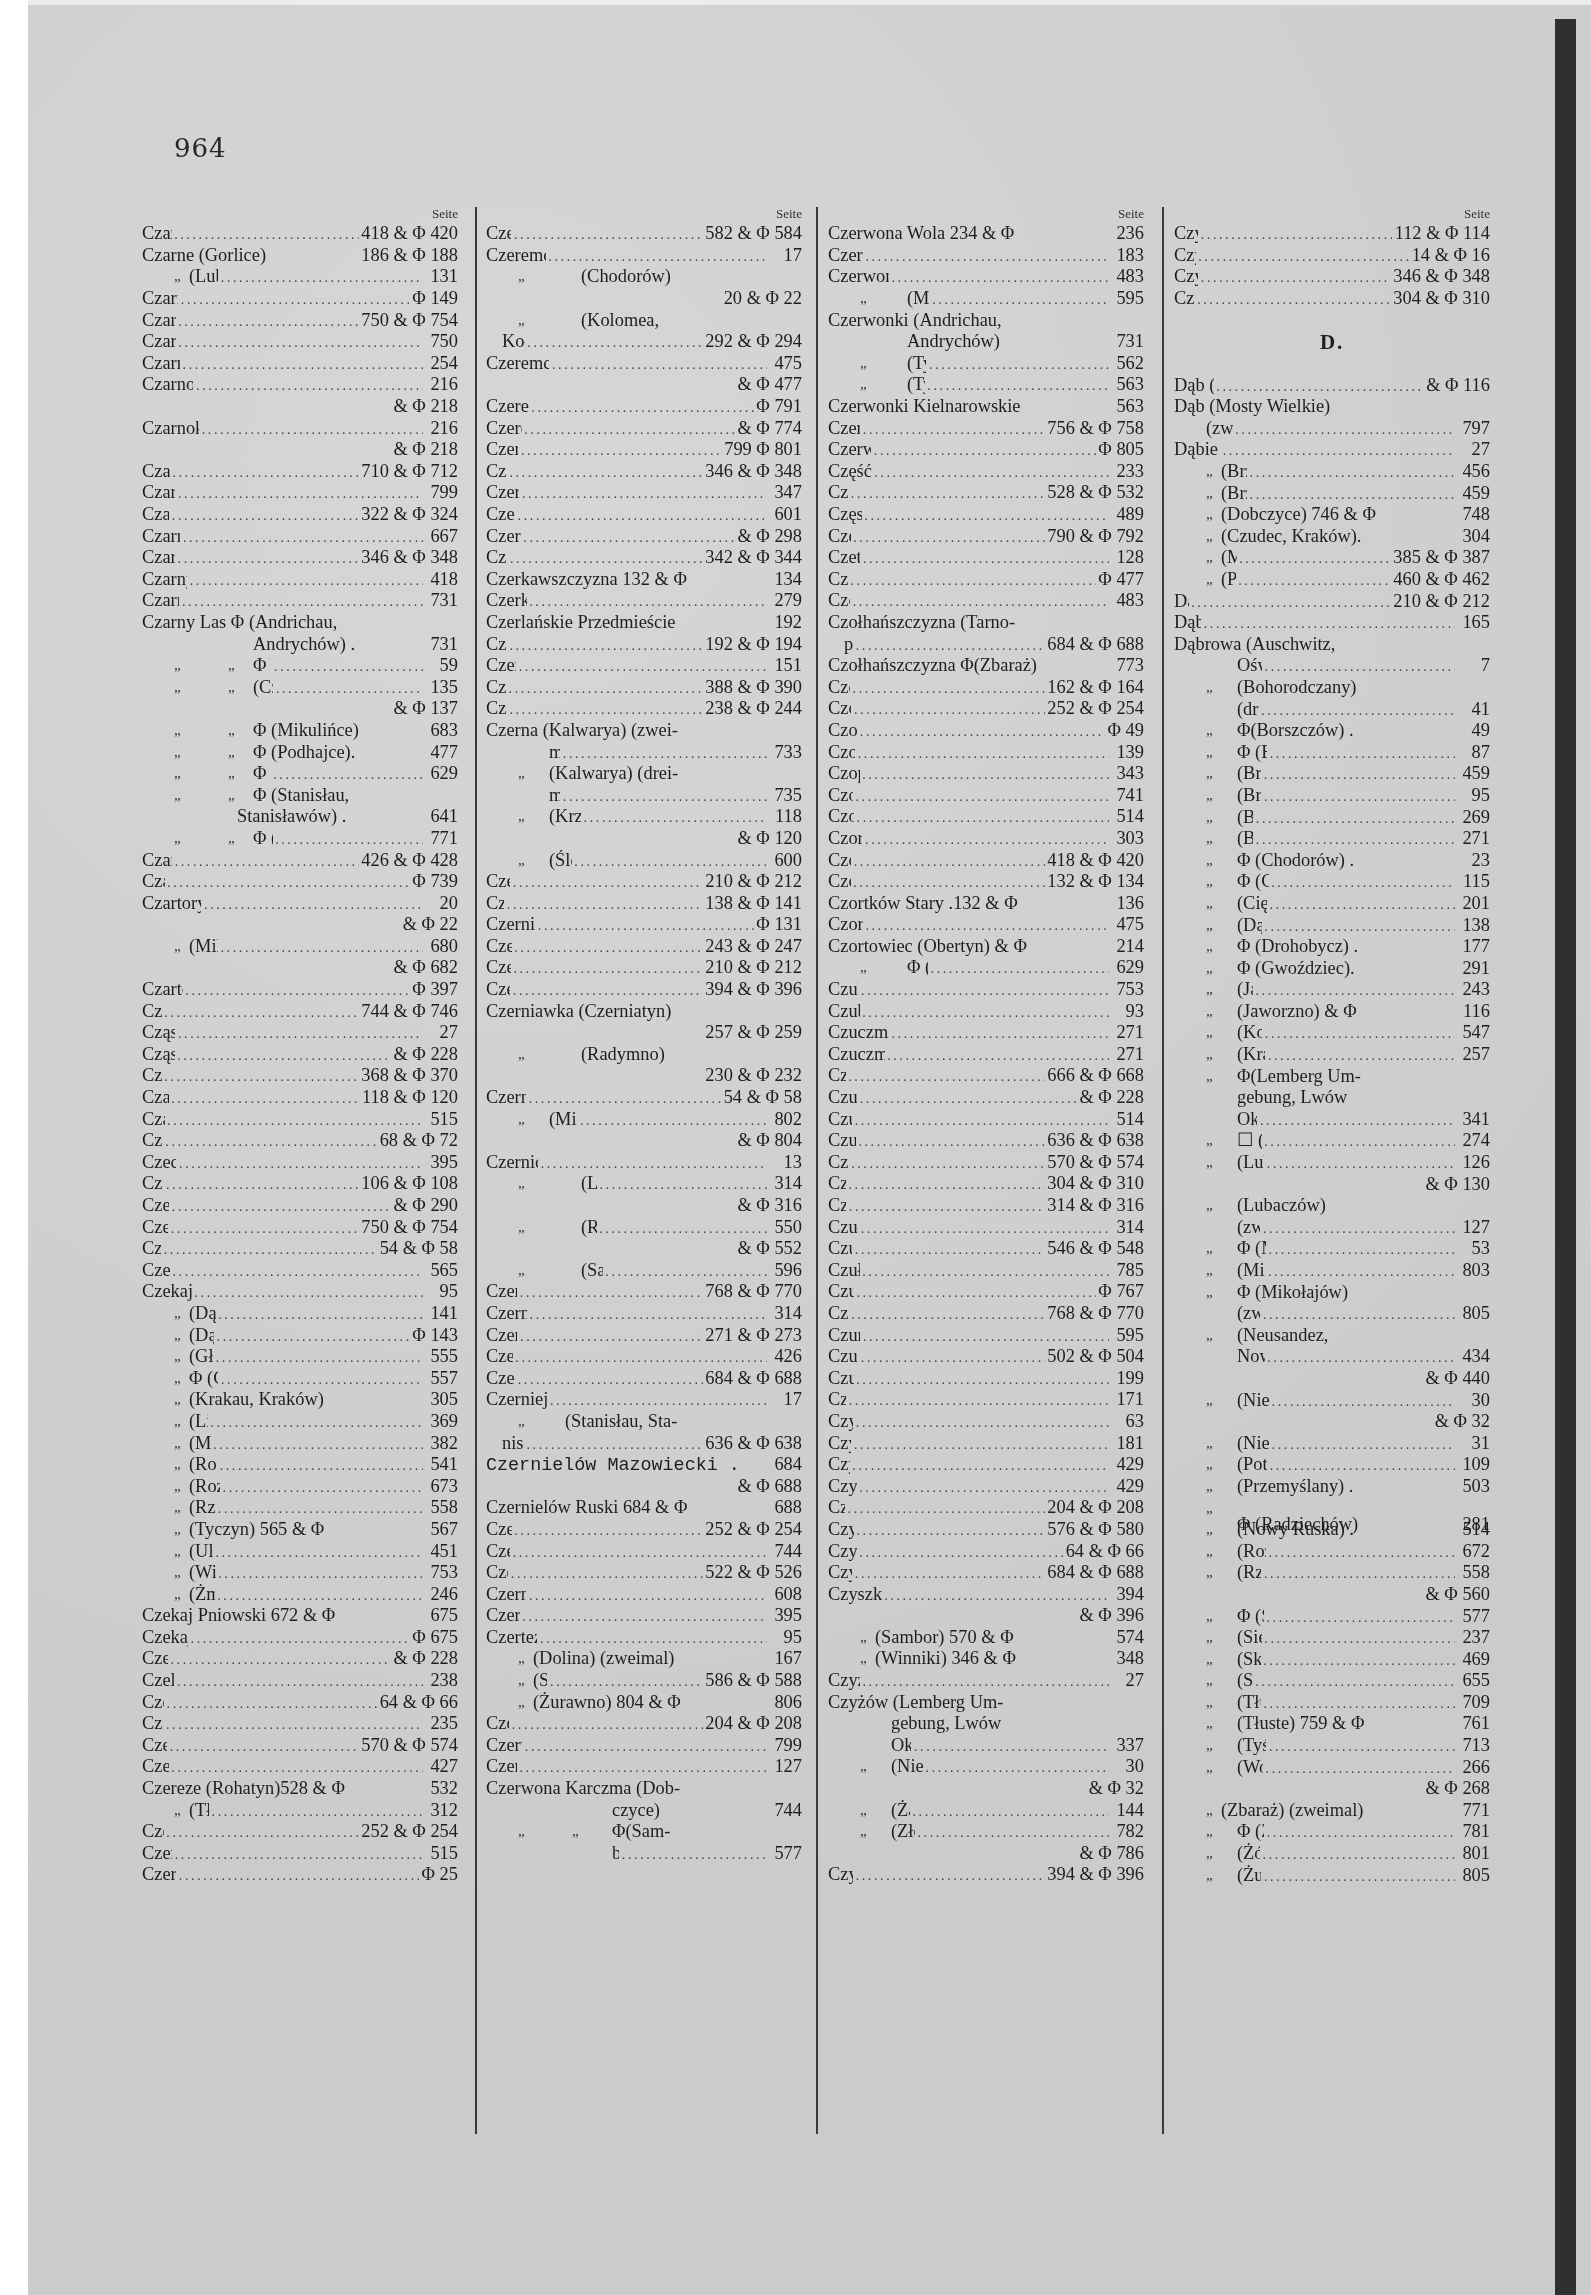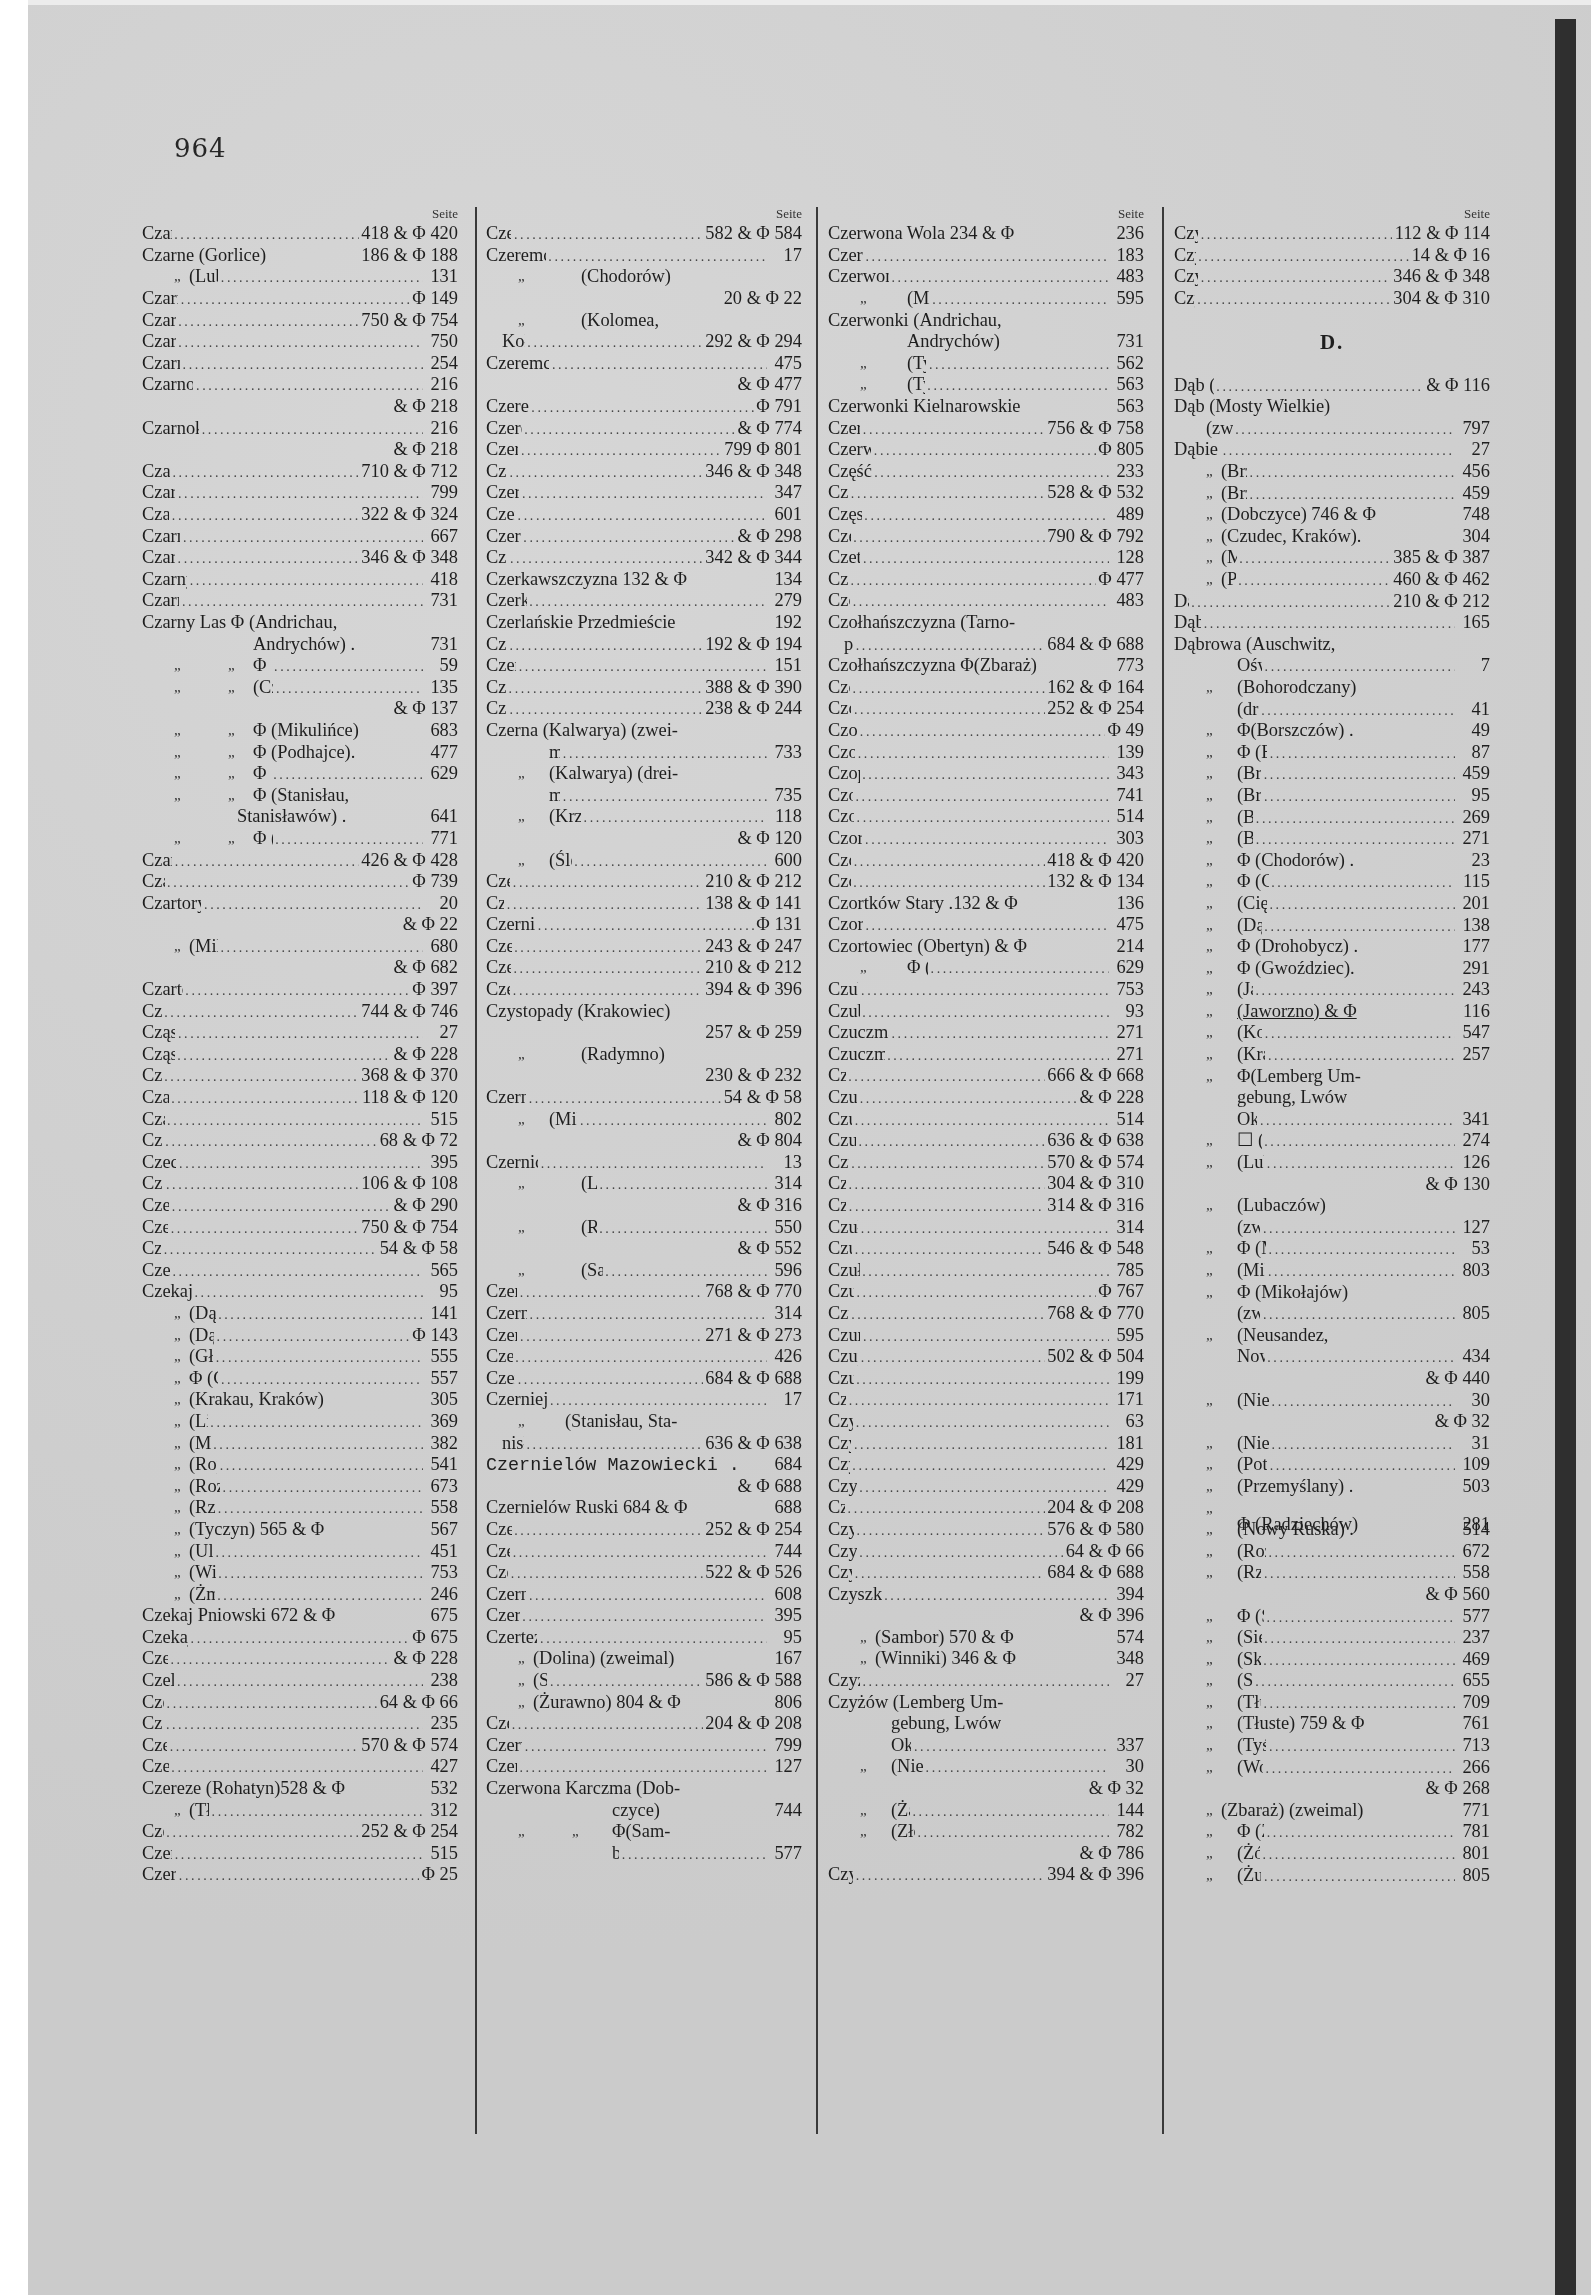--- a/index.html
+++ b/index.html
@@ -667,21 +667,21 @@
           <span class="txt" style="padding-left: 0px;">Czerniatyn</span>
           <span class="dots"></span>
           <span class="ref">210 &amp; Φ 212</span>
         </div>
         <div class="row">
           <span class="txt" style="padding-left: 0px;">Czerniawa</span>
           <span class="dots"></span>
           <span class="ref">394 &amp; Φ 396</span>
         </div>
         <div class="row nodots">
-          <span class="txt" style="padding-left: 0px;">Czystopady (Krakowiec)</span>
+          <span class="txt" style="padding-left: 0px;">Czerniawka (Czerniatyn)</span>
           <span class="dots"></span>
           <span class="ref"></span>
         </div>
         <div class="row nodots">
           <span class="txt" style="padding-left: 0px;"></span>
           <span class="dots"></span>
           <span class="ref">257 &amp; Φ 259</span>
         </div>
         <div class="row nodots">
           <span class="ditto" style="left: 32px;">„</span>
@@ -1471,21 +1471,21 @@
           <span class="ref">291</span>
         </div>
         <div class="row">
           <span class="ditto" style="left: 32px;">„</span>
           <span class="txt" style="padding-left: 63px;">(Jasło)</span>
           <span class="dots"></span>
           <span class="ref">243</span>
         </div>
         <div class="row nodots">
           <span class="ditto" style="left: 32px;">„</span>
-          <span class="txt" style="padding-left: 63px; text-decoration: underline;">(Jaworzno) &amp; Φ</span>
+          <span class="txt" style="padding-left: 63px;">(Jaworzno) &amp; Φ</span>
           <span class="dots"></span>
           <span class="ref">116</span>
         </div>
         <div class="row">
           <span class="ditto" style="left: 32px;">„</span>
           <span class="txt" style="padding-left: 63px;">(Komarno)</span>
           <span class="dots"></span>
           <span class="ref">547</span>
         </div>
         <div class="row">

